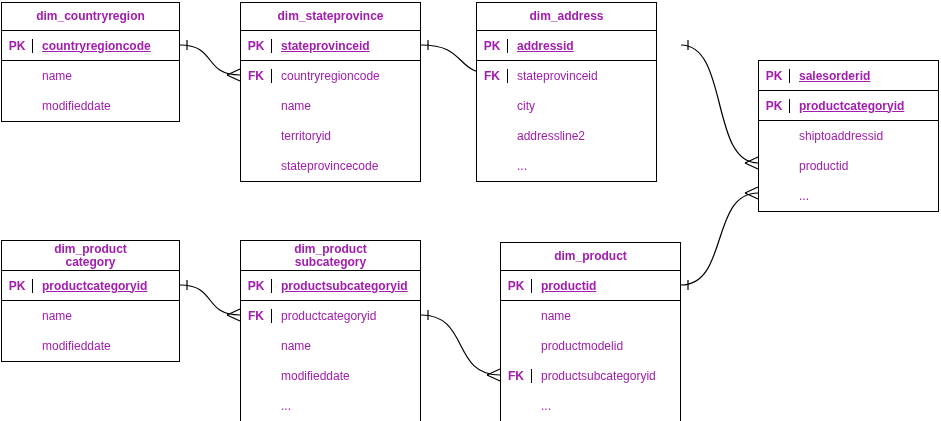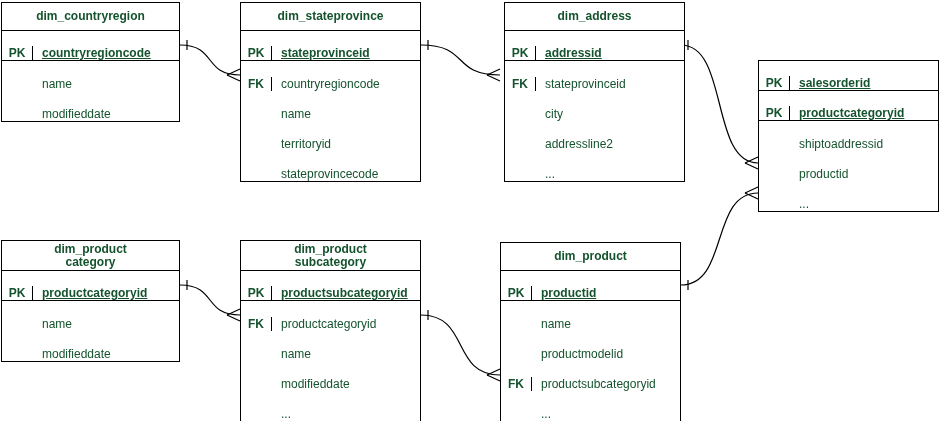--- a/index.html
+++ b/index.html
@@ -41,21 +41,21 @@
     align-items: center;
     justify-content: center;
     font-weight: bold;
     text-align: center;
     line-height: 13px;
     border-bottom: 1px solid #000000;
     box-sizing: border-box;
   }
   .erd-row {
     display: flex;
-    align-items: flex-end;
+    align-items: center;
     height: 30px;
     box-sizing: border-box;
   }
   .erd-row.divider {
     border-bottom: 1px solid #000000;
   }
   .key {
     width: 31px;
     flex: none;
     display: flex;
@@ -74,21 +74,21 @@
     padding-left: 9px;
   }
   .field.pk {
     font-weight: bold;
     text-decoration: underline;
   }
 </style>
 </head>
 <body>
 
-<div id="canvas" style="width: 941px; height: 421px; background: rgb(255, 255, 255); color: #14532d;">
+<div id="canvas" style="width: 941px; height: 421px; background: rgb(255, 255, 255); color: #a21caf;">
   <svg id="wires" xmlns="http://www.w3.org/2000/svg" width="941" height="421" style="stroke: rgb(0, 0, 0);">
       <g>
         <path d="M 180 45 C 217.2 45, 202.8 75, 240 75"></path>
         <line x1="187" y1="40" x2="187" y2="50"></line>
         <path d="M 227 75 L 240 69"></path>
         <path d="M 227 75 L 240 81"></path>
       </g>
       <g>
         <path d="M 421 45 C 469.98 45, 451.02 75, 500 75"></path>
         <line x1="428" y1="40" x2="428" y2="50"></line>
@@ -155,21 +155,21 @@
       </div>
       <div class="erd-row">
         <span class="key"></span>
         <span class="field">territoryid</span>
       </div>
       <div class="erd-row">
         <span class="key"></span>
         <span class="field">stateprovincecode</span>
       </div>
     </div>
-    <div class="erd-table" style="left: 504px; top: 2px; width: 181px; background: rgb(255, 255, 255);">
+    <div class="erd-table" style="left: 476px; top: 2px; width: 181px; background: rgb(255, 255, 255);">
       <div class="erd-title" style="height: 28px;">
         <div>dim_address</div>
       </div>
       <div class="erd-row divider">
         <span class="key">PK</span>
         <span class="field pk">addressid</span>
       </div>
       <div class="erd-row">
         <span class="key fk">FK</span>
         <span class="field">stateprovinceid</span>

